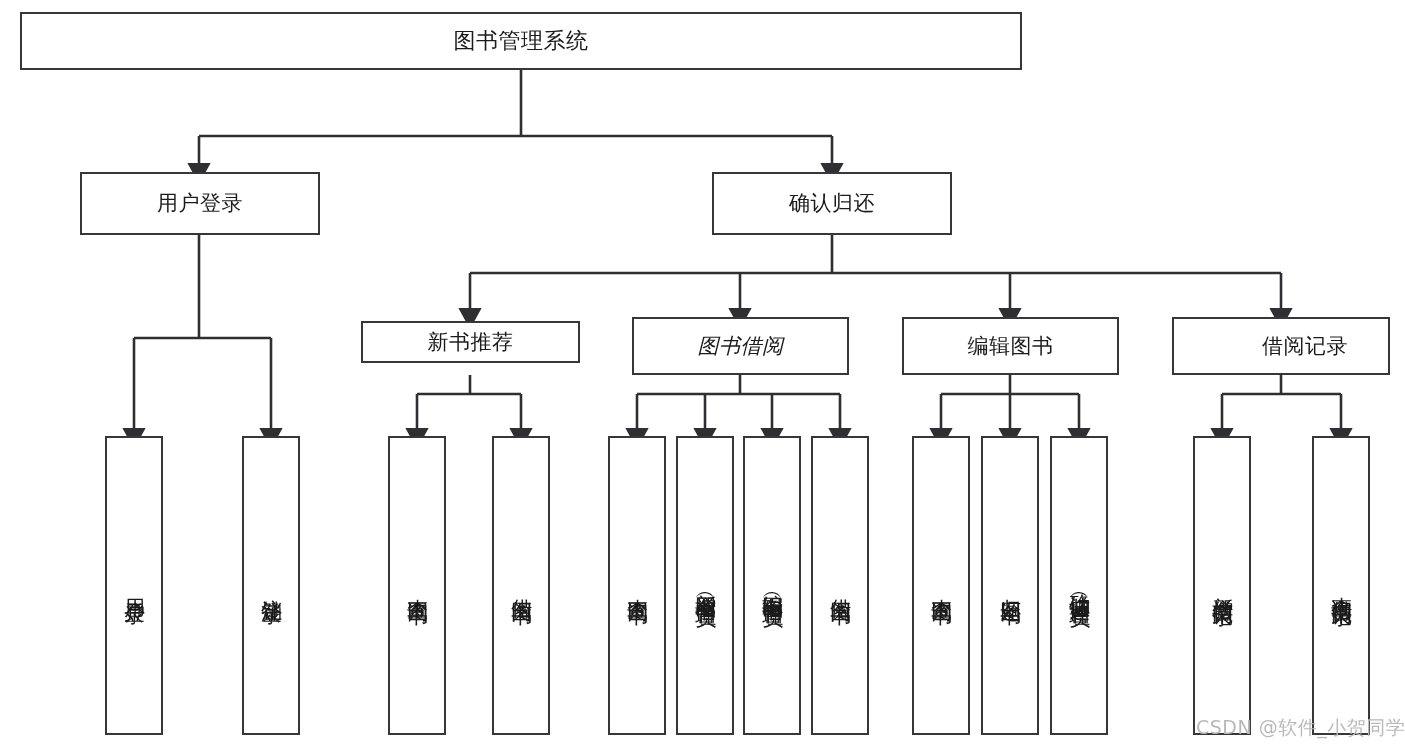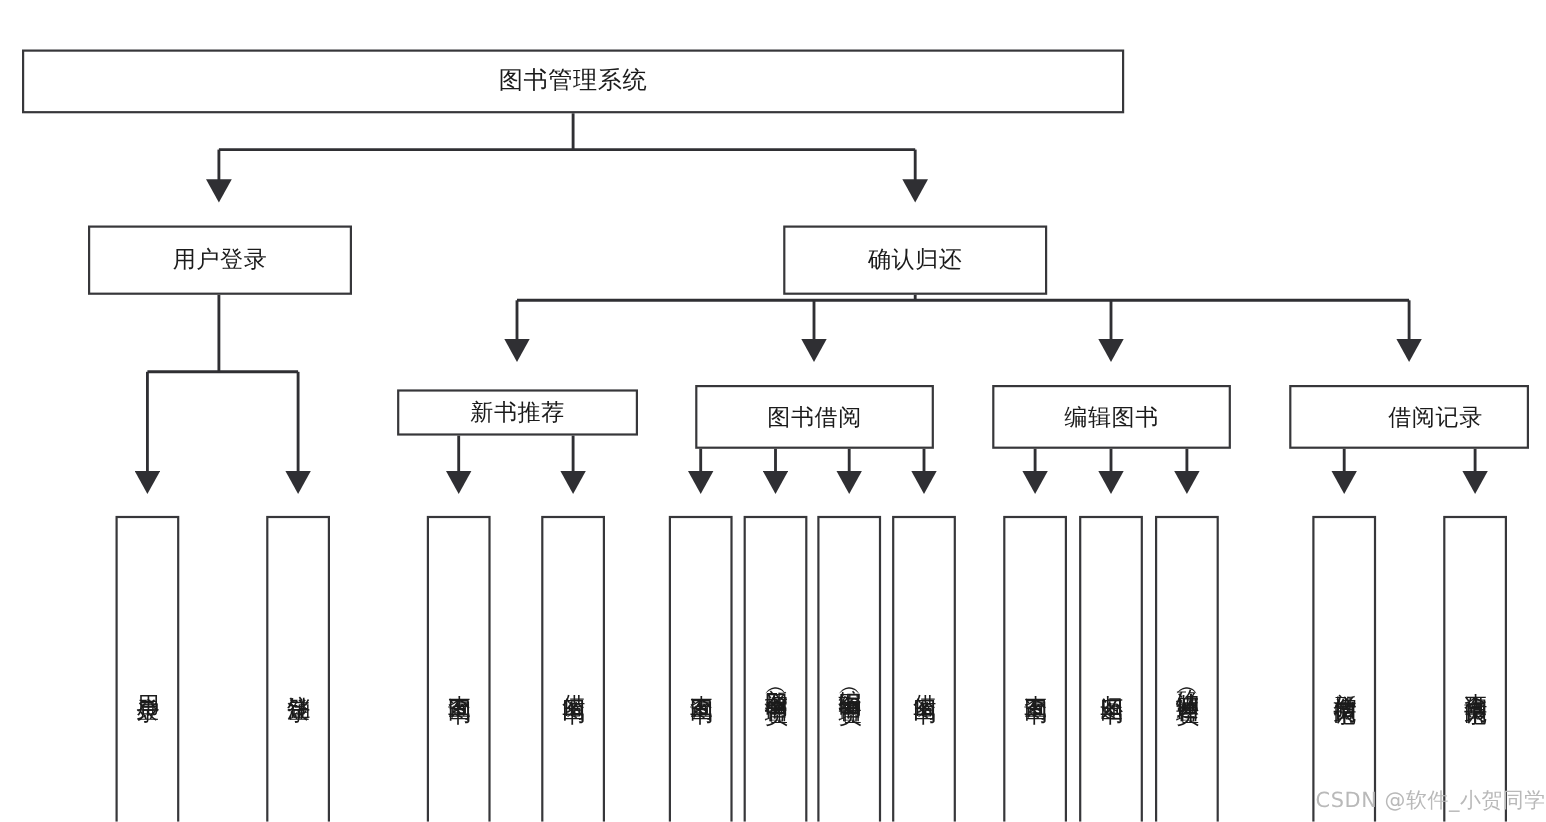--- a/index.html
+++ b/index.html
@@ -29,21 +29,20 @@
   }
   .node {
     position: absolute;
     box-sizing: border-box;
     background: #ffffff;
     border: 2px solid #37373a;
     display: flex;
     align-items: center;
     justify-content: center;
     z-index: 3;
-    margin-top: 33px;
   }
   .node .lbl {
     display: block;
     text-align: center;
     color: #1b1b1b;
     line-height: 1.18;
     letter-spacing: 0.5px;
   }
   
   .node.h .lbl {
@@ -139,21 +138,21 @@
   </div>
 
   <div class="node h" style="left:712px; top:172px; width:240px; height:63px;">
     <span class="lbl">确认归还</span>
   </div>
 
   <div class="node h" style="left:361px; top:321px; width:219px; height:42px;">
     <span class="lbl">新书推荐</span>
   </div>
 
-  <div class="node h" style="left:632px; top:317px; width:217px; height:58px;">
+  <div class="node h" style="left:632px; top:317px; width:217px; height:58px;font-style:italic;">
     <span class="lbl">图书借阅</span>
   </div>
 
   <div class="node h" style="left:902px; top:317px; width:217px; height:58px;">
     <span class="lbl">编辑图书</span>
   </div>
 
   <div class="node h" style="left:1172px; top:317px; width:218px; height:58px;padding-left:48px;">
     <span class="lbl">借阅记录</span>
   </div>

